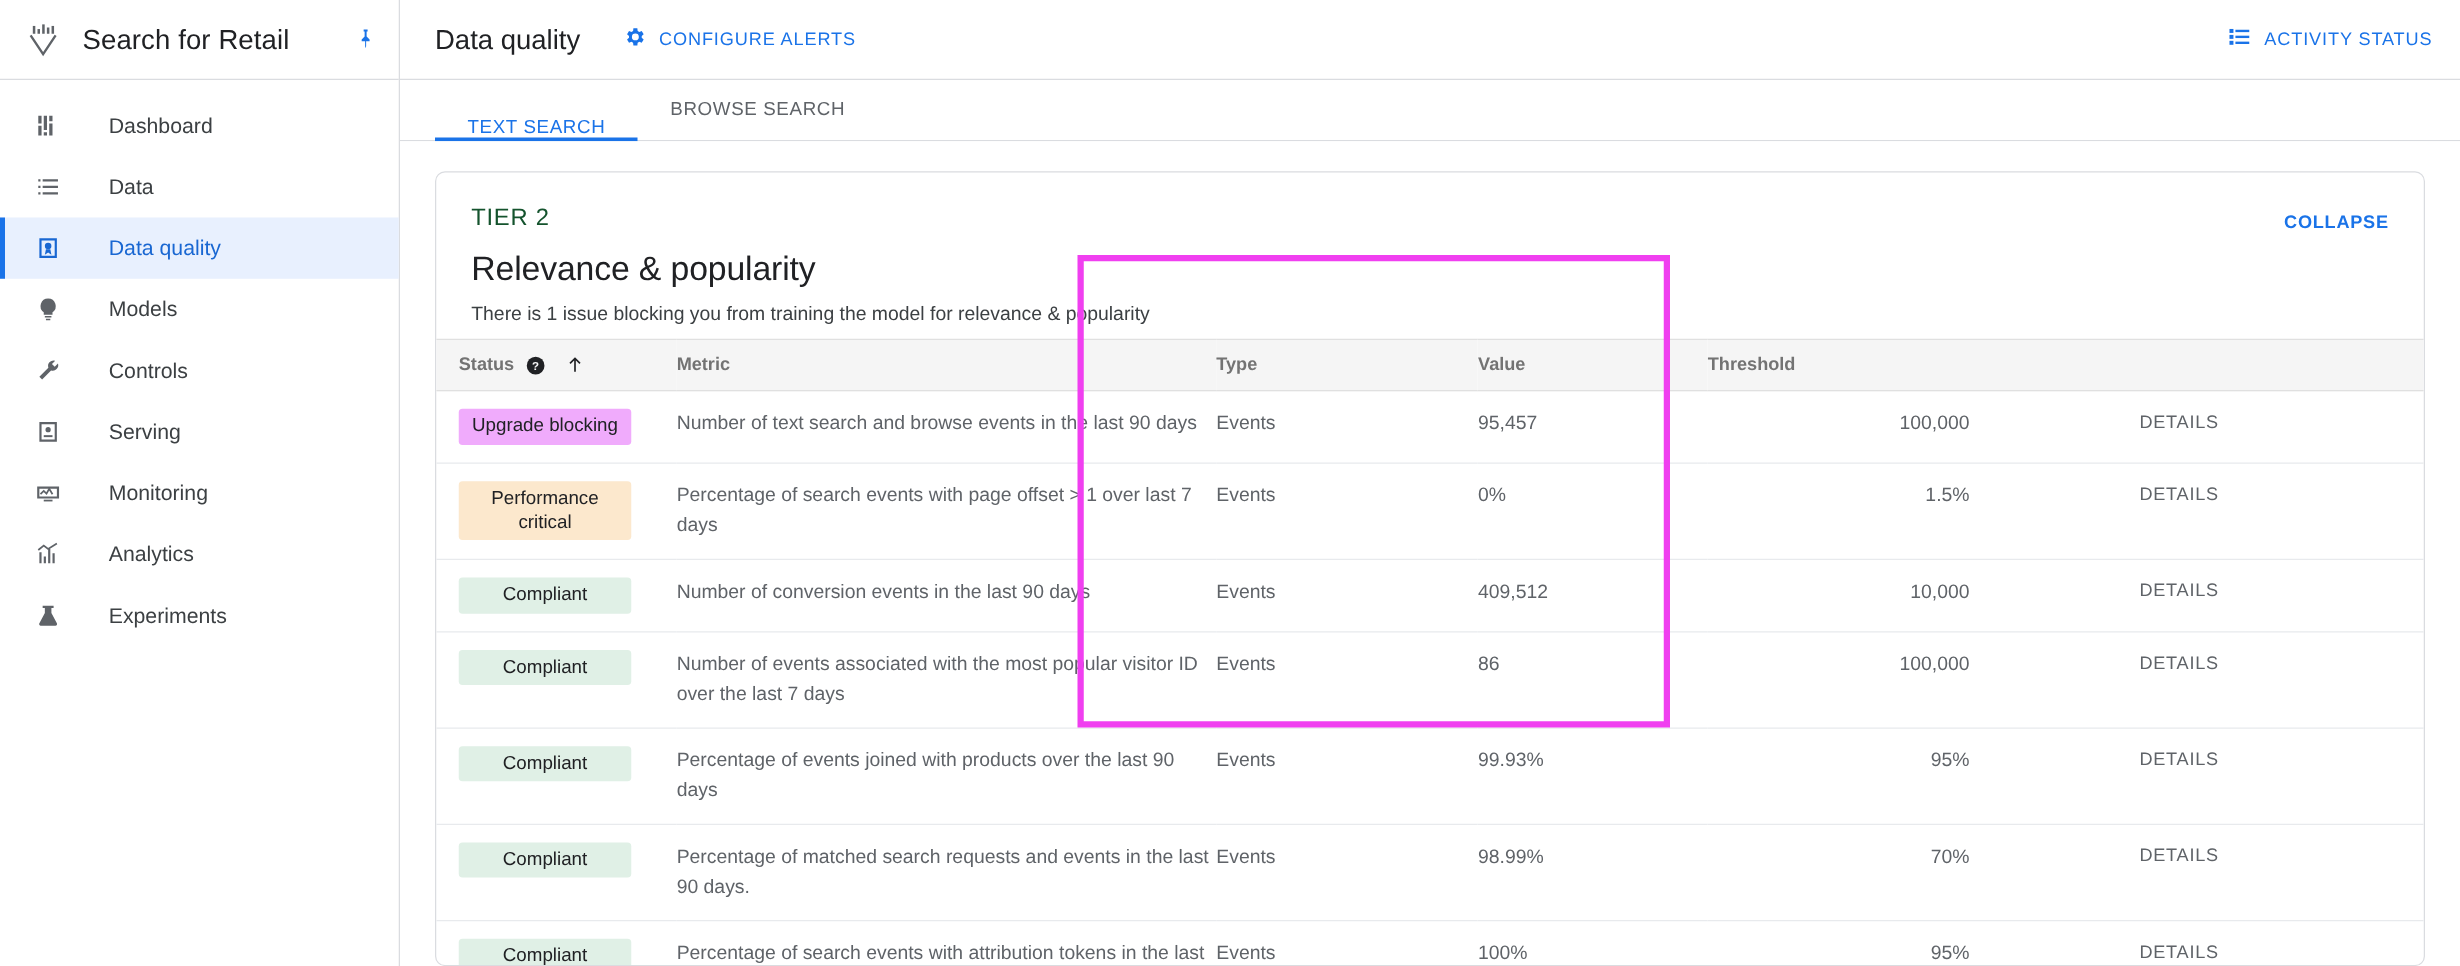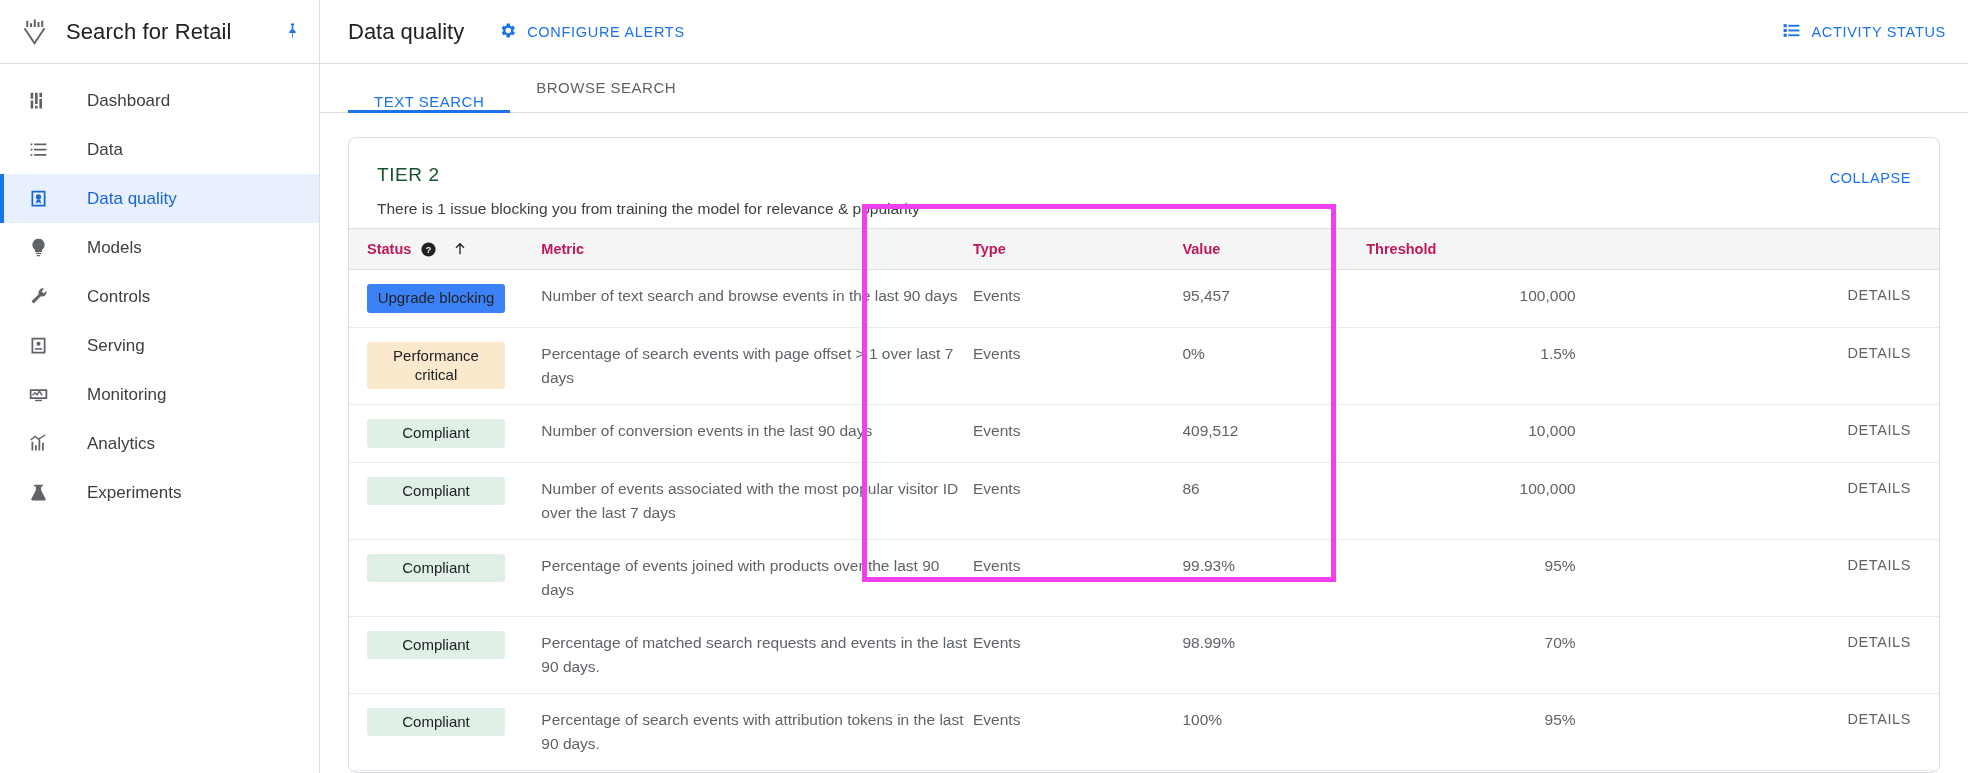--- a/index.html
+++ b/index.html
@@ -107,29 +107,29 @@
     padding: 26px 28px 10px 28px;
     position: relative;
   }
   .tier-label {
     font-size: 19px; color: #14532d; letter-spacing: .6px; margin-bottom: 14px;
   }
   .card-title { font-size: 27px; color: #202124; font-weight: 400; letter-spacing: -.1px; }
   .card-sub { font-size: 15.5px; color: #3c4043; margin-top: 12px; }
   .collapse-link {
     position: absolute; right: 28px; top: 32px;
-    font-size: 14.5px; font-weight: 400; letter-spacing: .6px;
+    font-size: 14.5px; font-weight: 700; letter-spacing: .6px;
     color: #1a73e8; cursor: pointer;
   }
 
   
   table.dq { width: 100%; border-collapse: collapse; table-layout: fixed; }
   table.dq thead th {
     background: #f5f5f5;
-    font-size: 14.5px; font-weight: 700; color: #be185d;
+    font-size: 14.5px; font-weight: 700; color: #737373;
     text-align: left;
     padding: 11px 0 11px 0;
     height: 41px;
     border-bottom: 1px solid #e0e0e0;
     border-top: 1px solid #e0e0e0;
   }
   table.dq tbody td {
     font-size: 15.5px; color: #5f6368;
     padding: 14px 0;
     vertical-align: top;
@@ -146,27 +146,27 @@
   .th-status-wrap { display:flex; align-items:center; gap: 9px; padding-left: 18px; }
   .help-icon { display:inline-flex; align-items:center; justify-content:center; }
   .sort-arrow { display:inline-flex; align-items:center; justify-content:center; margin-left: 6px;}
 
   .badge {
     display: block; text-align: center;
     padding: 5px 8px; border-radius: 3px;
     font-size: 15px; color: #202124; line-height: 1.25;
     width: 138px;
   }
-  .badge.blocking { background: #3b82f6; }
+  .badge.blocking { background: #f0abfc; }
   .badge.critical { background: #fce8cd; }
   .badge.compliant { background: #e0f0e6; }
 
   .details-link {
     color: #5f6368; font-size: 14.5px; font-weight: 500;
-    letter-spacing: .6px; text-align: right; padding-right: 28px;
+    letter-spacing: .6px; text-align: center; padding-right: 28px;
     cursor: pointer; display:block;
   }
 
   
   .highlight-box {
     position: absolute;
     border: 5px solid #f03ff0;
     pointer-events: none;
     z-index: 20;
   }
@@ -325,20 +325,21 @@
       <div class="tab">
         <span>BROWSE SEARCH</span>
       </div>
     </div>
 
     <div class="content">
       <div class="card">
 
         <div class="card-head">
           <div class="tier-label">TIER 2</div>
+          <div class="card-title">Relevance &amp; popularity</div>
           <div class="card-sub">There is 1 issue blocking you from training the model for relevance &amp; popularity</div>
           <div class="collapse-link">COLLAPSE</div>
         </div>
 
         <table class="dq">
           <thead>
             <tr>
               <th class="col-status" style="padding-left:0 !important;">
                 <div class="th-status-wrap">
                   <span>Status</span>

